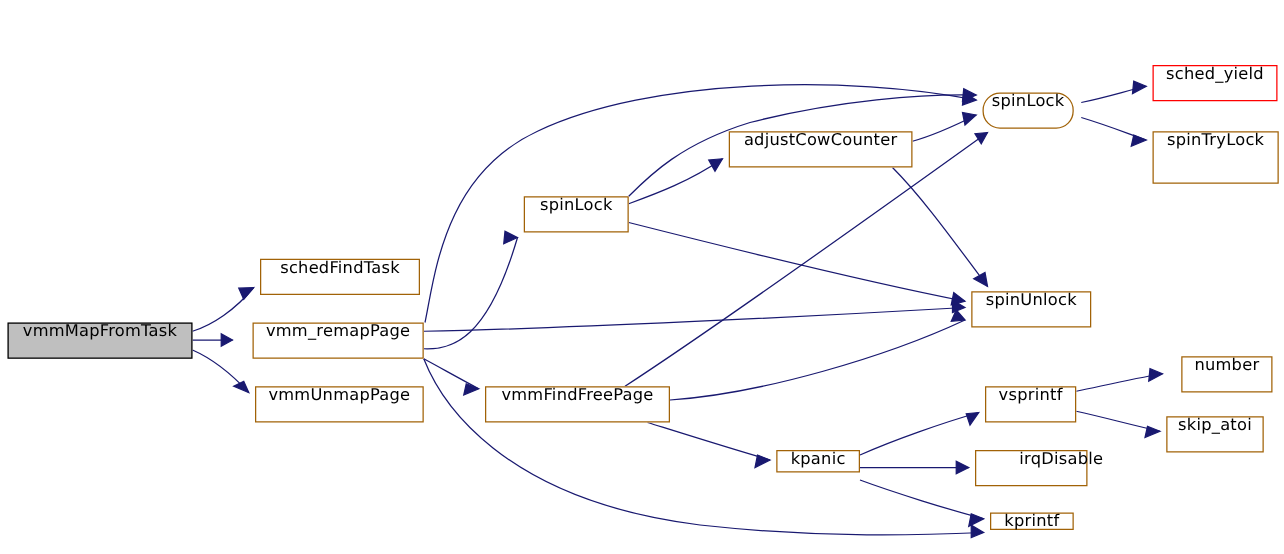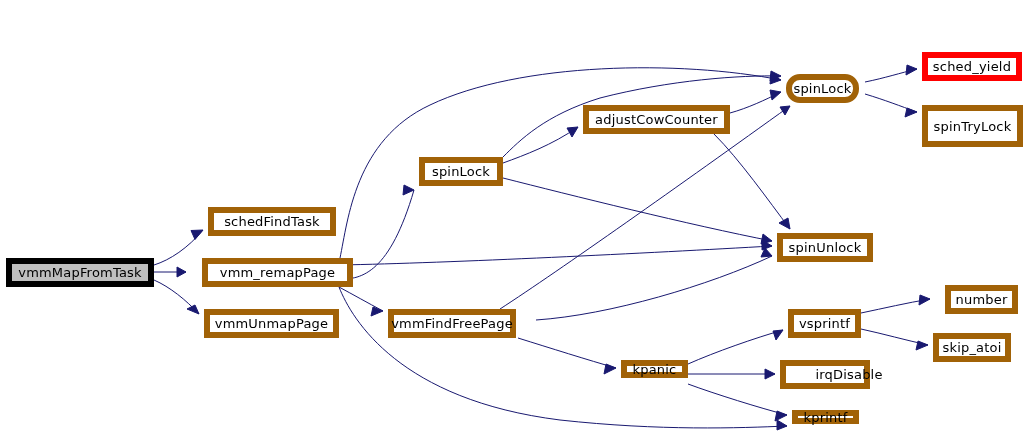--- a/index.html
+++ b/index.html
@@ -28,27 +28,26 @@
     stroke-width: 1;
   }
   .arrow-head {
     fill: #191970;
     stroke: #191970;
     stroke-width: 1;
   }
   .node {
     position: absolute;
     box-sizing: border-box;
-    border: 6px solid #a16207;
+    border: 1px solid #a16207;
     background: #ffffff;
     color: #000000;
     font-size: 13px;
     line-height: 1;
     display: flex;
-    align-items: center;
     justify-content: center;
     white-space: nowrap;
     letter-spacing: 0.2px;
   }
   .node.root {
     background: #bfbfbf;
     border-color: #000000;
   }
   .node.highlight {
     border-color: #ff0000;
@@ -152,33 +151,33 @@
         <path class="arrow-head" d="M787,415 l-10,-4 l-2,10 z" fill="#191970" stroke="#191970"></path>
       </g>
     </svg>
   <div id="nodes-layer">
       <div class="node root" style="left: 6px; top: 258px; width: 148px; height: 29px;">
         <span>vmmMapFromTask</span>
       </div>
       <div class="node" style="left: 208px; top: 207px; width: 128px; height: 29px;">
         <span>schedFindTask</span>
       </div>
-      <div class="node" style="left: 202px; top: 258px; width: 151px; height: 29px;">
+      <div class="node" style="left: 202px; top: 258px; width: 137px; height: 29px;">
         <span>vmm_remapPage</span>
       </div>
       <div class="node" style="left: 204px; top: 309px; width: 135px; height: 29px;">
         <span>vmmUnmapPage</span>
       </div>
       <div class="node" style="left: 419px; top: 157px; width: 84px; height: 29px;">
         <span>spinLock</span>
       </div>
       <div class="node" style="left: 583px; top: 105px; width: 147px; height: 29px;">
         <span>adjustCowCounter</span>
       </div>
-      <div class="node" style="left: 388px; top: 309px; width: 128px; height: 29px;">
+      <div class="node" style="left: 388px; top: 309px; width: 148px; height: 29px;">
         <span>vmmFindFreePage</span>
       </div>
       <div class="node" style="left: 786px; top: 74px; width: 73px; height: 29px; border-radius: 14px;">
         <span>spinLock</span>
       </div>
       <div class="node highlight" style="left: 922px; top: 52px; width: 100px; height: 29px;">
         <span>sched_yield</span>
       </div>
       <div class="node" style="left: 922px; top: 105px; width: 101px; height: 42px;">
         <span>spinTryLock</span>

